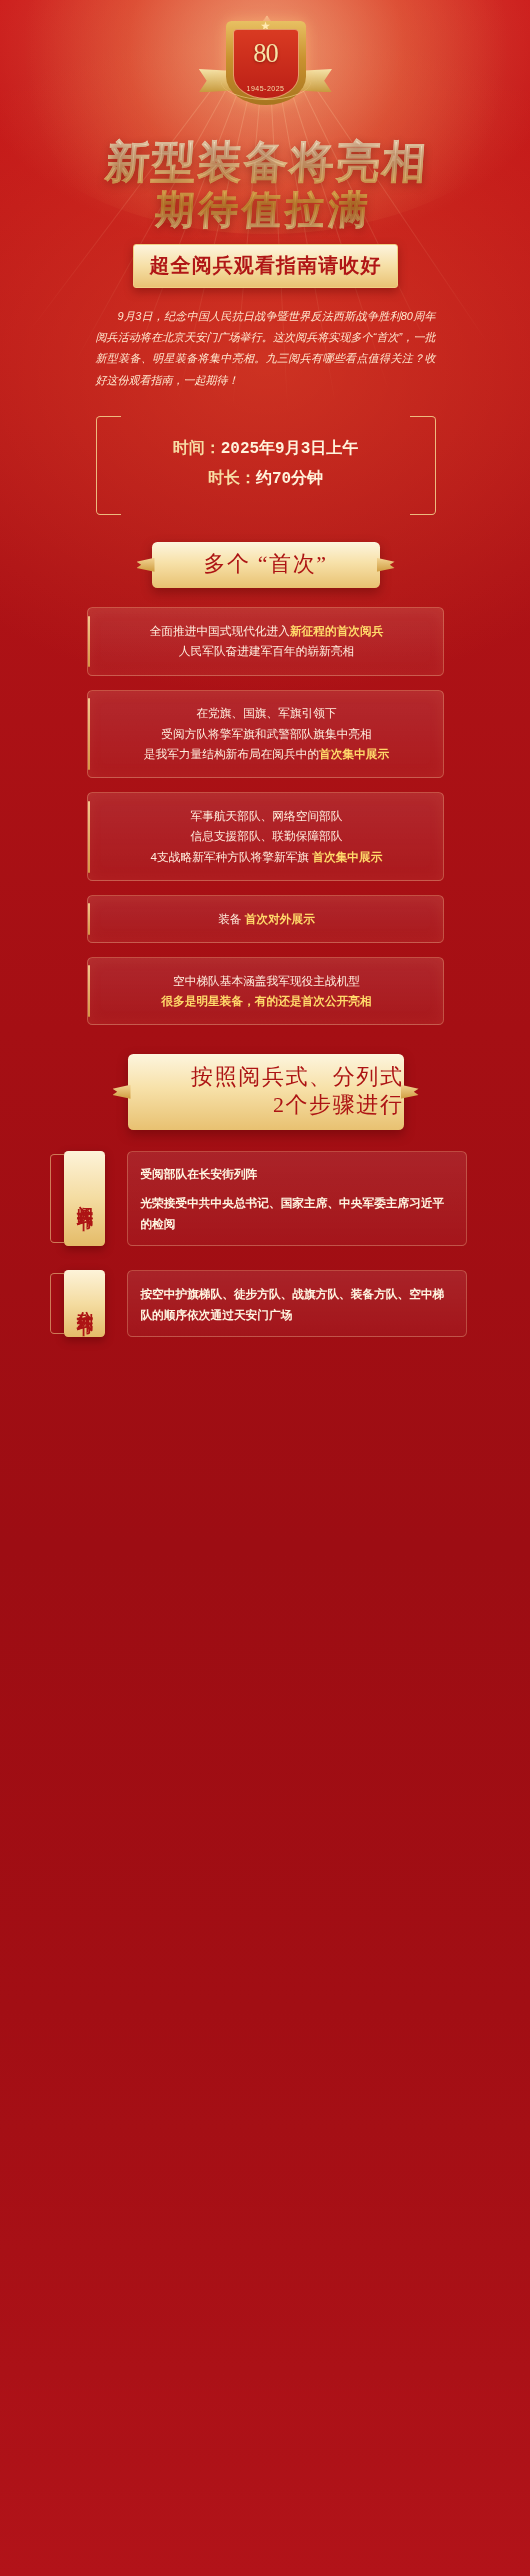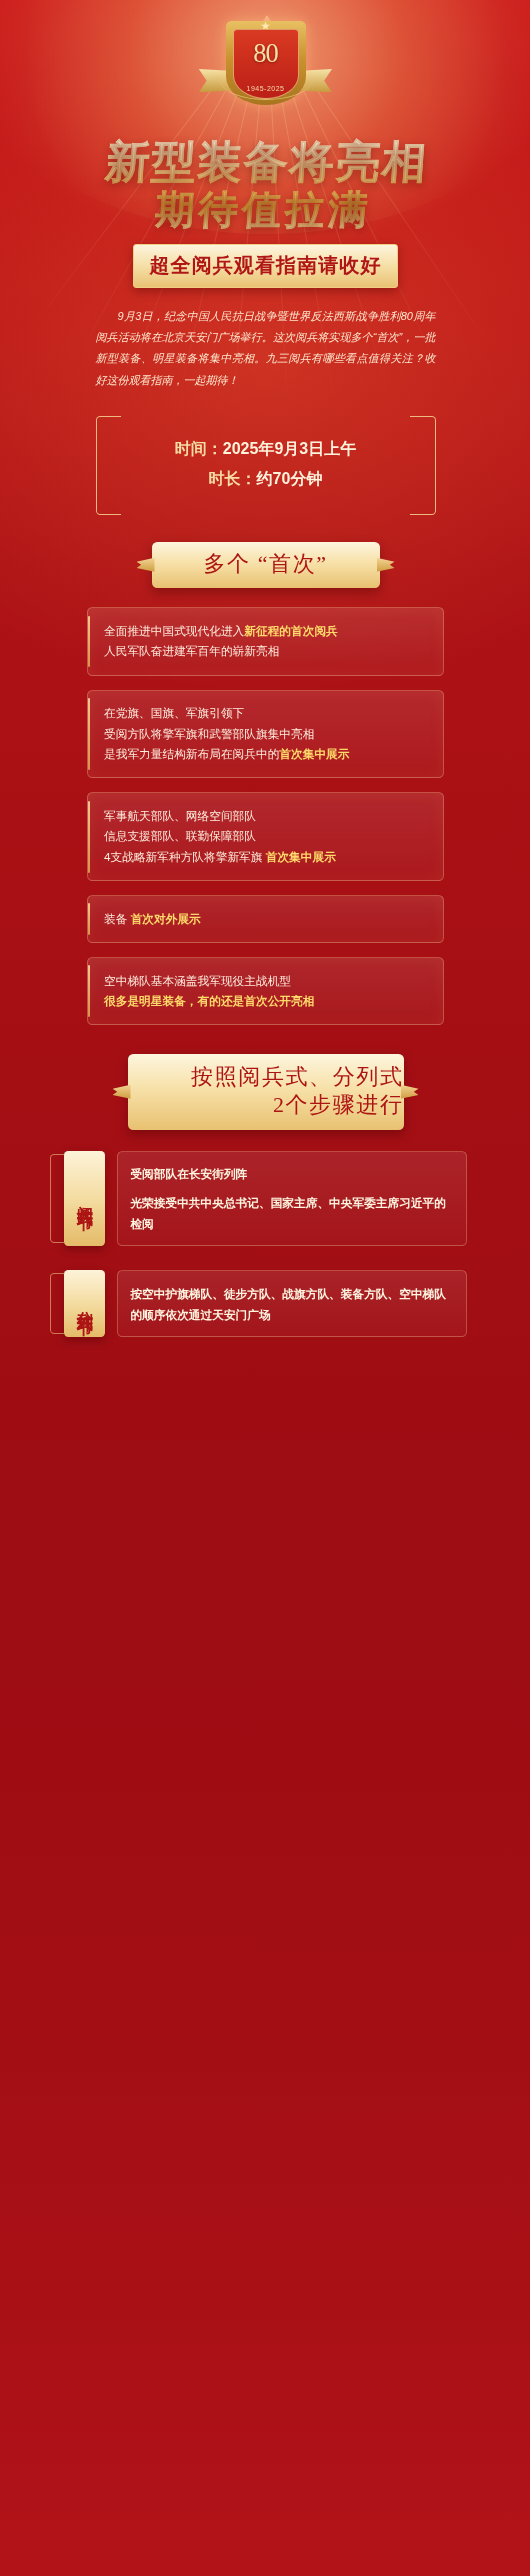--- a/index.html
+++ b/index.html
@@ -126,20 +126,21 @@
     font-style: italic;
   }
 
   
   .info-box {
     position: relative;
     margin: 24.4px auto 0;
     width: 340px;
     padding: 18px 5.3px;
     text-align: center;
+    font-family: Liberation Mono, monospace;
   }
   .info-box::before, .info-box::after {
     content: ""; position: absolute; top: 0; width: 24.4px; height: 100%;
     border: 1.6px solid rgba(245,214,145,.85);
   }
   .info-box::before { left: 0; border-right: none; border-radius: 4.2px 0 0 4.2px; }
   .info-box::after { right: 0; border-left: none; border-radius: 0 4.2px 4.2px 0; }
   .info-line { font-size: 16px; line-height: 1.9; font-weight: bold; }
   .info-line .lbl { color: #f7dca4; }
   .info-line .val { color: #fff3dc; }
@@ -161,40 +162,40 @@
     font-family: "Liberation Serif", serif; line-height: 1.3;
   }
   .plate-wing-l, .plate-wing-r {
     position: absolute; top: 50%; transform: translateY(-50%);
     width: 18px; height: 14px; background: linear-gradient(180deg,#f2d392,#cf9c3f);
   }
   .plate-wing-l { left: -15px; clip-path: polygon(100% 0, 100% 100%, 0 72%, 26% 50%, 0 28%); }
   .plate-wing-r { right: -15px; clip-path: polygon(0 0, 0 100%, 100% 72%, 74% 50%, 100% 28%); }
 
   
-  .cards { margin: 19px auto 0; width: 357px; }
+  .cards { margin: 19px auto 0; width: 357px; text-align: center; }
   .card {
     position: relative;
     margin-bottom: 14px;
     padding: 12.7px 14px 12.7px 16px;
     background: linear-gradient(180deg, rgba(255,255,255,0.10), rgba(255,255,255,0.04));
     border: 0.5px solid rgba(255,214,160,0.30);
     border-radius: 5.3px;
     font-size: 11.7px; line-height: 1.75; color: #ffeede;
     box-shadow: inset 0 0 15px rgba(255,150,90,0.10);
   }
   .card .hl { color: #ffd96a; font-weight: bold; }
   .card .accent {
     position: absolute; left: 0; top: 7.4px; bottom: 7.4px; width: 2.1px;
     background: linear-gradient(180deg,#ffe3a0,#e0a94c); border-radius: 1.1px; opacity: .85;
   }
 
   
   .steps { margin: 21px auto 0; width: 403px; position: relative; }
-  .step-row { position: relative; display: flex; align-items: stretch; margin-bottom: 23.4px; }
+  .step-row { position: relative; display: flex; align-items: stretch; margin-bottom: 23.4px; gap: 10px; }
   .step-tab {
     flex: 0 0 41px;
     margin-right: 11.7px;
     background: linear-gradient(180deg,#fdf3d9 0%, #f4dca1 50%, #e4bb68 100%);
     border-radius: 4.2px;
     display: flex; align-items: center; justify-content: center;
     padding: 9.6px 3.2px;
     box-shadow: 0 3.2px 8.5px rgba(60,0,0,.35);
   }
   .step-tab span {

